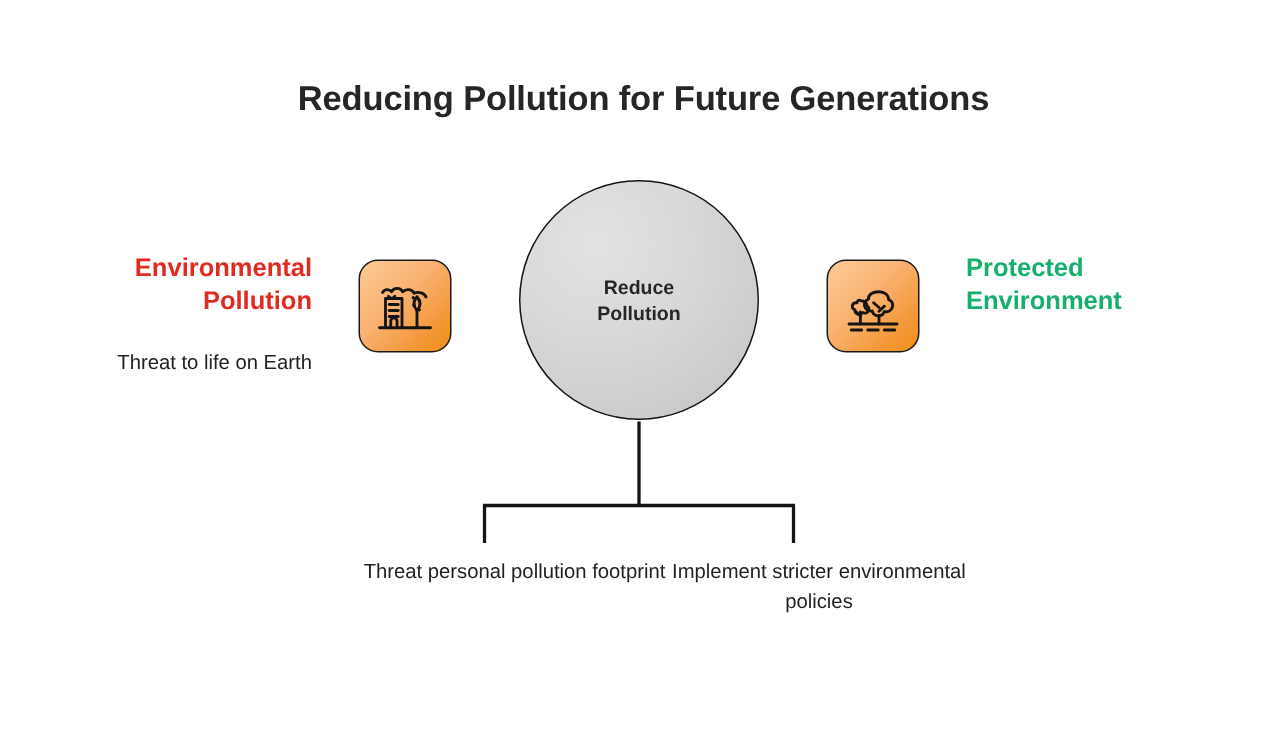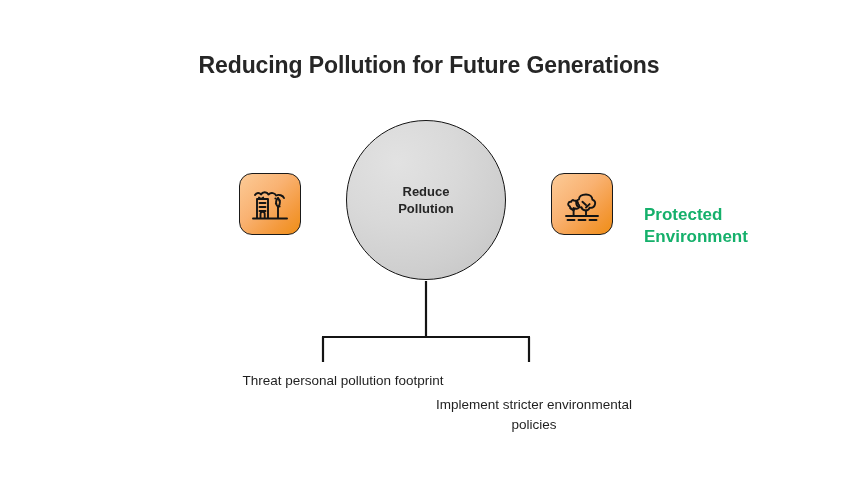--- a/index.html
+++ b/index.html
@@ -39,21 +39,20 @@
   }
   #left-block {
     left: 38px;
     top: 168px;
     text-align: right;
   }
   #right-block {
     left: 644px;
     top: 168px;
     text-align: left;
-    margin-top: 36px;
   }
   .side-heading {
     font-size: 17px;
     font-weight: bold;
     line-height: 1.32;
     margin: 0;
   }
   #left-heading  { color: #E02B20; }
   #right-heading { color: #15B06B; }
   .side-sub {
@@ -120,40 +119,44 @@
   .bottom-label {
     position: absolute;
     top: 371px;
     width: 210px;
     text-align: center;
     font-size: 13.5px;
     color: #1f1f1f;
     line-height: 1.45;
   }
   #bottom-label-left  { left: 238px; }
-  #bottom-label-right { left: 429px; margin-top: 24px; }
+  #bottom-label-right { left: 441px; }
 </style>
 </head>
 <body>
 
 <div id="canvas">
 
   <div id="title">Reducing Pollution for Future Generations</div>
 
   <svg id="connectors" viewBox="0 0 858 492" width="858" height="492" aria-hidden="true">
 
     <line x1="426" y1="281" x2="426" y2="337" stroke="#141414" stroke-width="2.2"></line>
 
     <line x1="322" y1="337" x2="530" y2="337" stroke="#141414" stroke-width="2.2"></line>
 
     <line x1="323" y1="337" x2="323" y2="362" stroke="#141414" stroke-width="2.2"></line>
 
     <line x1="529" y1="337" x2="529" y2="362" stroke="#141414" stroke-width="2.2"></line>
   </svg>
 
+  <div id="left-block" class="side-block">
+    <p id="left-heading" class="side-heading">Environmental Pollution</p>
+    <p id="left-sub" class="side-sub">Threat to life on Earth</p>
+  </div>
 
   <div id="left-icon-tile" class="icon-tile">
     <svg width="44" height="44" viewBox="0 0 44 44" fill="none" stroke="#141414" stroke-width="1.9" stroke-linecap="round" stroke-linejoin="round">
 
       <path d="M7 13 C8.5 10.5 11.5 10.5 13 12.5 C14.5 9.5 19 9.5 20.5 12.5 C23 10 27 11 28 13.5 C31 12 35 13.5 36 16"></path>
       <path d="M11 15.5 c1.2 1.6 3 1.6 4.2 0"></path>
 
       <circle cx="27.5" cy="16.5" r="1.1" fill="#141414" stroke="none"></circle>
       <circle cx="31.5" cy="18.5" r="1.1" fill="#141414" stroke="none"></circle>
       <circle cx="28" cy="21.5" r="1.1" fill="#141414" stroke="none"></circle>

